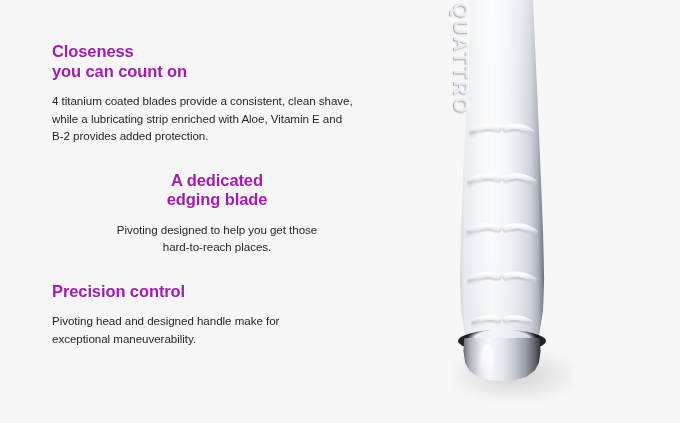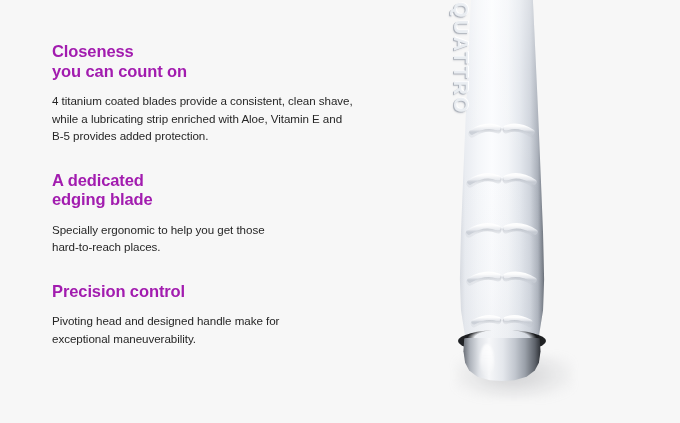--- a/index.html
+++ b/index.html
@@ -29,21 +29,21 @@
     left: 52px;
     top: 42px;
     width: 330px;
   }
 
   .feature-block {
     margin-bottom: 13px;
   }
 
   .feature-block.block-1 { margin-bottom: 26px; }
-  .feature-block.block-2 { margin-bottom: 26px; }
+  .feature-block.block-2 { margin-bottom: 26px; text-align: center; }
 
   .feature-heading {
     font-family: "Liberation Sans", sans-serif;
     font-size: 16.5px;
     font-weight: bold;
     color: #a21caf;
     line-height: 19.5px;
     letter-spacing: -0.1px;
     margin: 0 0 11px 0;
     white-space: pre-line;
@@ -238,27 +238,27 @@
 
 <div class="page">
 
   <div class="copy-column">
 
     <div class="feature-block block-1">
       <h2 class="feature-heading">Closeness
 you can count on</h2>
       <p class="feature-body">4 titanium coated blades provide a consistent, clean shave,
 while a lubricating strip enriched with Aloe, Vitamin E and
-B-5 provides added protection.</p>
+B-2 provides added protection.</p>
     </div>
 
     <div class="feature-block block-2">
       <h2 class="feature-heading">A dedicated
 edging blade</h2>
-      <p class="feature-body">Specially ergonomic to help you get those
+      <p class="feature-body">Pivoting designed to help you get those
 hard-to-reach places.</p>
     </div>
 
     <div class="feature-block block-3">
       <h2 class="feature-heading">Precision control</h2>
       <p class="feature-body">Pivoting head and designed handle make for
 exceptional maneuverability.</p>
     </div>
 
   </div>

